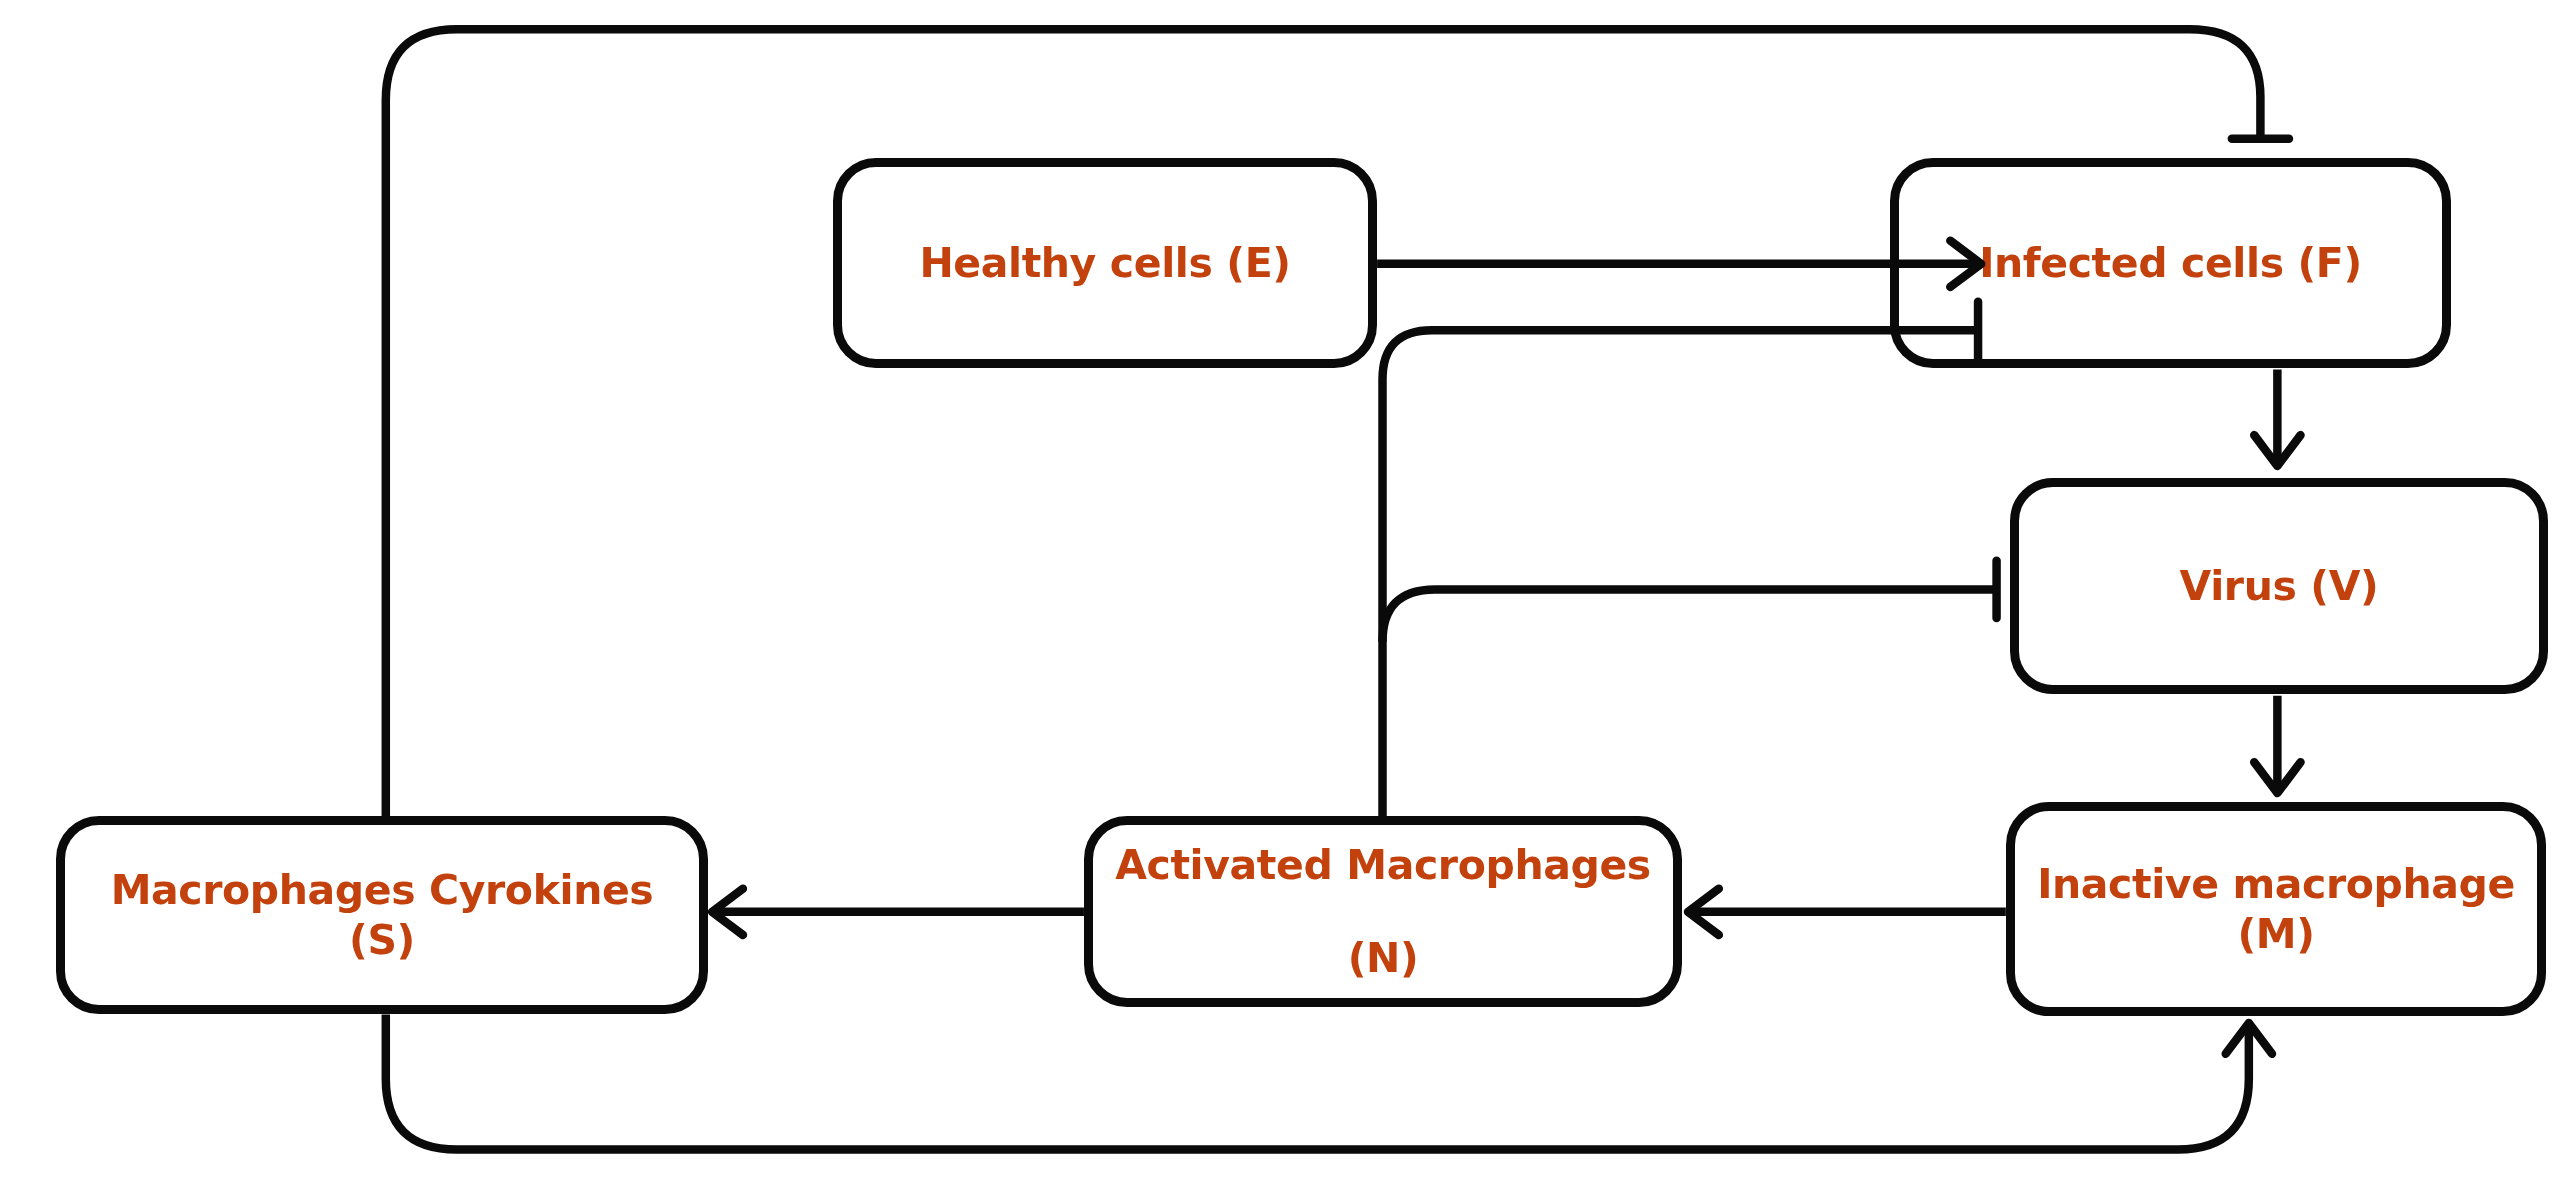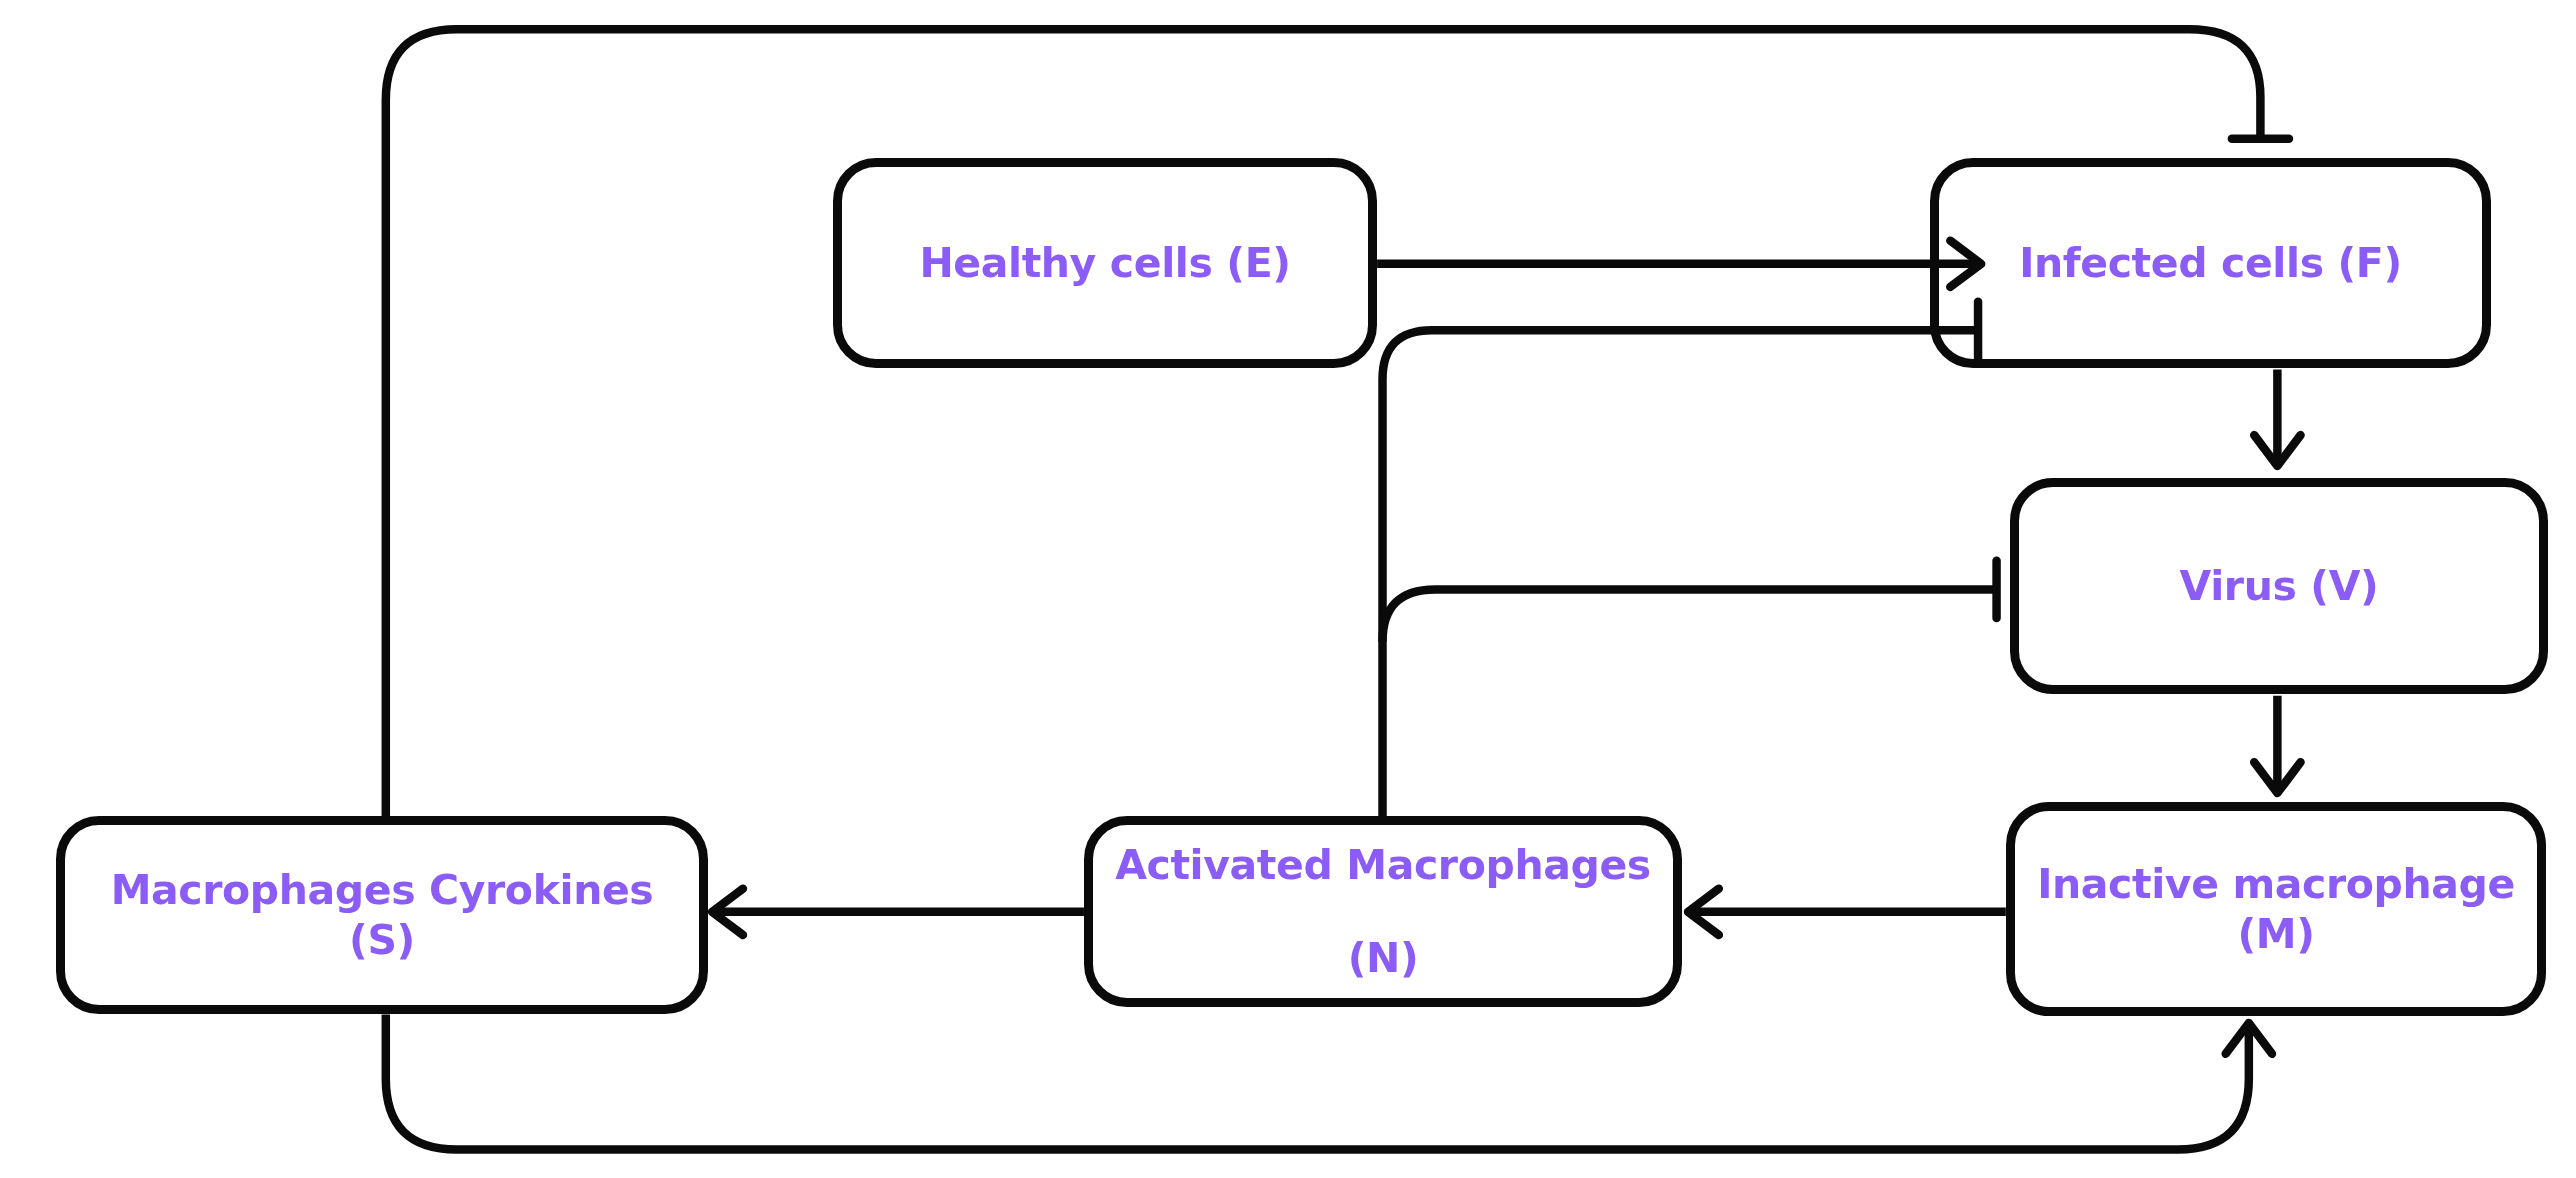--- a/index.html
+++ b/index.html
@@ -25,28 +25,28 @@
     flex-direction: column;
     align-items: center;
     justify-content: center;
     text-align: center;
     z-index: 2;
   }
   .node .lbl {
     font-weight: 700;
     font-size: 41px;
     line-height: 1.22;
-    color: #8b5cf6;
+    color: #c2410c;
     white-space: nowrap;
     letter-spacing: -0.4px;
   }
   .node .sub:empty { display: none; }
   
   #node-E { left: 833px; top: 158px;  width: 544px; height: 210px; }
-  #node-F { left: 1930px; top: 158px;  width: 561px; height: 210px; }
+  #node-F { left: 1890px; top: 158px;  width: 561px; height: 210px; }
   #node-V { left: 2010px; top: 478px;  width: 538px; height: 216px; text-align: right; }
   #node-M { left: 2006px; top: 802px; width: 540px; height: 214px; }
   #node-N { left: 1084px; top: 816px; width: 598px; height: 191px; gap: 42px; }
   #node-S { left: 56px;   top: 816px; width: 652px; height: 198px; }
   #edges {
     position: absolute;
     left: 0; top: 0;
     width: 2576px;
     height: 1178px;
     z-index: 3;

